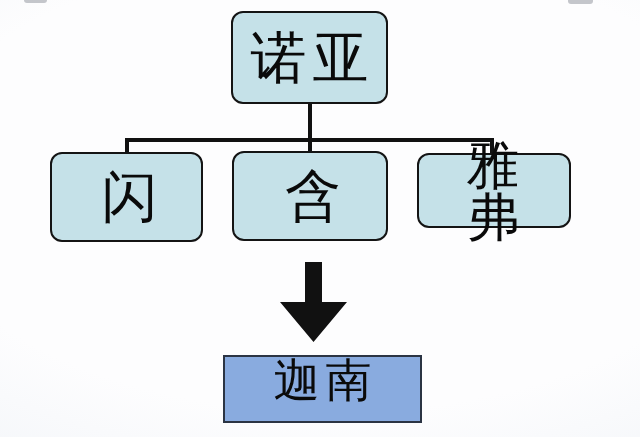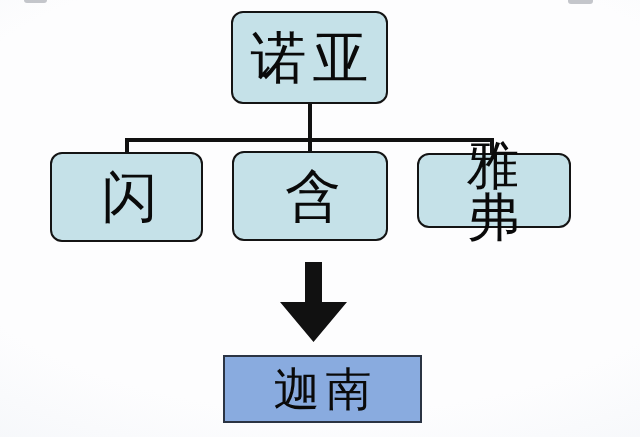--- a/index.html
+++ b/index.html
@@ -24,21 +24,21 @@
   .node-root   { left:231px; top:11px;  width:157px; height:93px; font-size:56px; letter-spacing:6px; }
   .node-child1 { left:50px;  top:152px; width:153px; height:90px; font-size:56px; }
   .node-child2 { left:232px; top:151px; width:156px; height:90px; font-size:56px; }
   .node-child3 { left:417px; top:153px; width:154px; height:75px; font-size:52px; letter-spacing:6px;padding-left:45px; }
   .node-result {
     position:absolute;
     left:223px; top:355px; width:199px; height:68px;
     background:#89abdf;
     border:2px solid #2b3443;
     border-radius:0;
-    display:flex; align-items:center; justify-content:center;
+    display:flex; align-items:flex-start; justify-content:center;
     box-sizing:border-box;
     font-size:46px; letter-spacing:6px; line-height:1;
   }
   .node-result span { display:block; transform:translateX(3px); }
   .line { position:absolute; background:#111111; }
   .line-v-root   { left:308px; top:104px; width:4px;  height:48px; }
   .line-h        { left:125px; top:138px; width:369px; height:4px; }
   .line-stub-l   { left:125px; top:138px; width:4px;  height:15px; }
   .line-stub-r   { left:490px; top:138px; width:4px;  height:16px; }
   .arrow-backing { position:absolute; left:276px; top:250px; width:76px; height:94px; background:#fdfdfe; }

